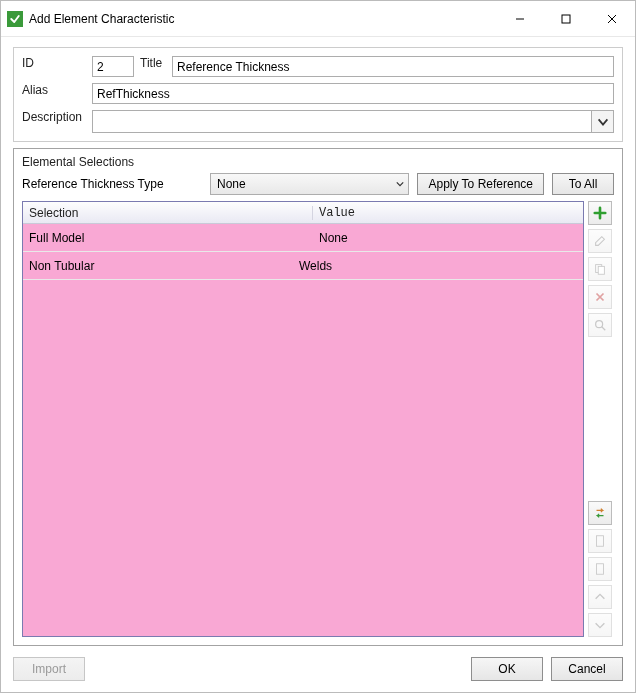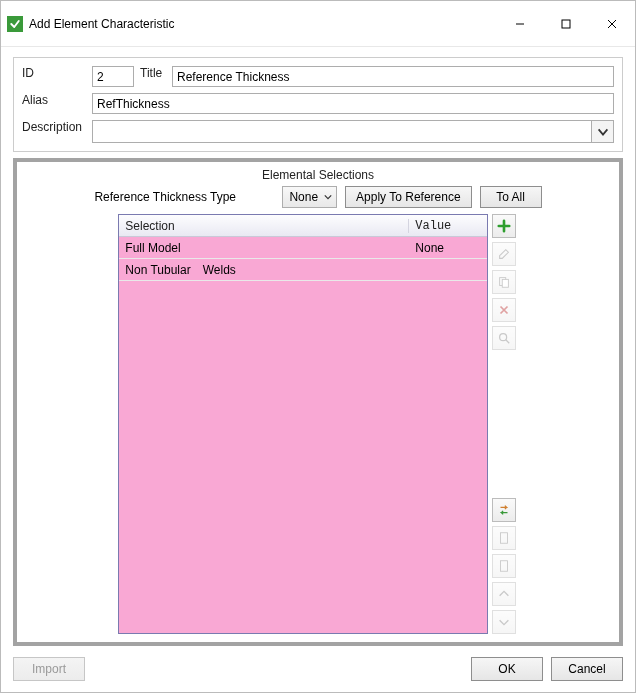--- a/index.html
+++ b/index.html
@@ -12,21 +12,21 @@
     color: #000;
     overflow: hidden;
   }
   .window {
     width: 636px; height: 693px;
     border: 1px solid #bbb;
     display: flex; flex-direction: column;
     background: #fff;
   }
   .titlebar {
-    height: 46px;
+    height: 36px;
     display: flex; align-items: center;
     padding: 0 0 0 6px;
     background: #fff;
     border-bottom: 1px solid #e8e8e8;
   }
   .titlebar .appicon {
     width: 16px; height: 16px;
     background: #3a9a3a;
     display: flex; align-items: center; justify-content: center;
     margin-right: 6px;
@@ -92,25 +92,24 @@
   .desc-drop {
     width: 22px;
     border-left: 1px solid #adadad;
     background: #f4f4f4;
     display: flex; align-items: center; justify-content: center;
   }
   .desc-drop svg { width: 14px; height: 14px; stroke:#333; fill:none; stroke-width:2; }
 
   .group {
     flex: 1;
-    border: 4px solid #a3a3a3;
+    border: 1px solid #a3a3a3;
     padding: 6px 8px 8px 8px;
     display: flex; flex-direction: column;
     position: relative;
-    align-items: center;
   }
   .group-title {
     font-size: 12px;
     color: #222;
     margin-bottom: 4px;
   }
   .toolbar {
     display: flex; align-items: center; gap: 8px;
     margin-bottom: 6px;
   }
@@ -161,21 +160,21 @@
     font-size: 12px;
     padding: 0 6px;
     color: #222;
   }
   .col.sel-col { flex: 0 0 290px; border-right: 1px solid #d4d4e0;}
   .col.val-col { flex: 1; font-family: Liberation Mono, monospace; }
   .grid-body {
     flex: 1; overflow: auto;
   }
   .grow {
-    display: flex; height: 22px; align-items: center;
+    display: flex; height: 28px; align-items: center;
     border-bottom: 1px solid #e9e9e9;
   }
   .grow .cell {
     padding: 0 6px;
     font-size: 12px;
   }
   .grow .cell.sel-col { flex: 0 0 290px;}
   .grow .cell.val-col { flex: 1; }
 
   .side-btns {

